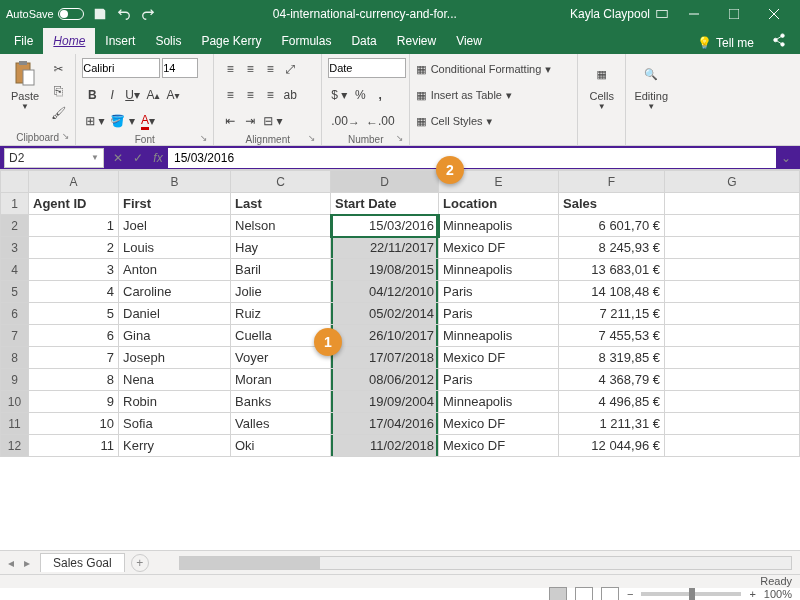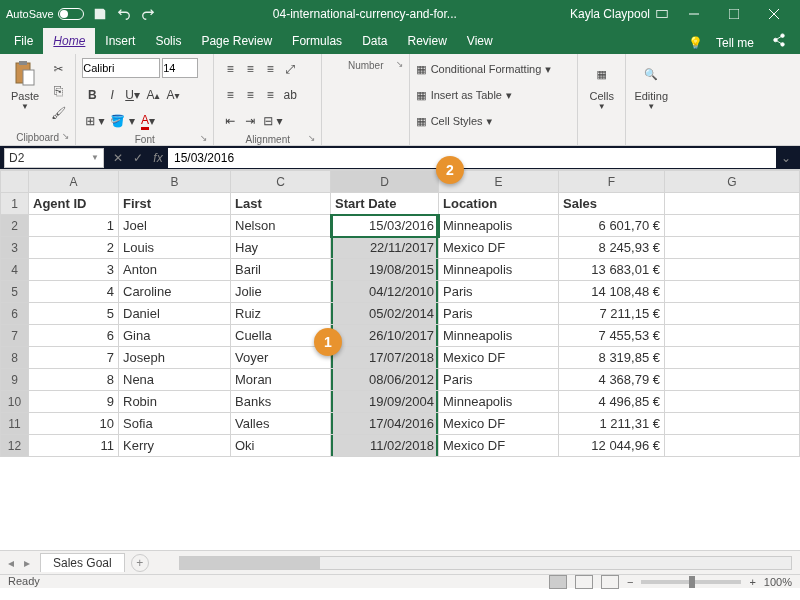--- a/index.html
+++ b/index.html
@@ -30,21 +30,21 @@
 .group-label .launcher { position: absolute; right: 0; bottom: 2px; font-size: 9px; color: #888; }
 .bigbtn { width: 38px; display: flex; flex-direction: column; align-items: center; font-size: 11px; color: #444; padding-top: 2px; }
 .bigbtn .ico { width: 28px; height: 28px; margin-bottom: 2px; display: flex; align-items: center; justify-content: center; }
 .smbtn { min-width: 18px; height: 20px; display: inline-flex; align-items: center; justify-content: center; font-size: 12px; color: #444; margin: 1px; padding: 0 2px; }
 .col { display: flex; flex-direction: column; }
 .row { display: flex; align-items: flex-start; }
 select.combo, .combo { height: 20px; font-size: 11px; border: 1px solid #ababab; background: #fff; }
 .styles-item { display: flex; align-items: center; font-size: 11px; color: #444; height: 20px; margin: 1px 0; gap: 4px; }
 
 
-.namebox-row { display: flex; align-items: center; height: 24px; border-bottom: 1px solid #d4d4d4; background: #0f172a; }
+.namebox-row { display: flex; align-items: center; height: 24px; border-bottom: 1px solid #d4d4d4; background: #4c1d95; }
 .namebox { width: 100px; border: 1px solid #ccc; height: 20px; margin: 0 4px; padding: 0 4px; font-size: 12px; display: flex; align-items: center; justify-content: space-between; background: #fff; }
 .fxbtn { width: 20px; height: 20px; display: flex; align-items: center; justify-content: center; color: #888; }
 .formula { flex: 1; height: 20px; border: none; padding: 0 6px; font-size: 12px; }
 
 
 .grid-wrap { position: relative; height: 380px; overflow: hidden; }
 .grid { border-collapse: collapse; width: 100%; table-layout: fixed; }
 .grid th, .grid td { border: 1px solid #d4d4d4; height: 22px; padding: 0 4px; font-size: 13px; text-align: left; white-space: nowrap; overflow: hidden; }
 .grid .colhdr th { background: #e6e6e6; text-align: center; font-weight: normal; color: #555; font-size: 12px; }
 .grid .rowhdr { background: #e6e6e6; text-align: center; font-weight: normal; color: #555; width: 28px; font-size: 12px; }
@@ -61,21 +61,21 @@
 
 
 .sheettabs { height: 24px; background: #f3f2f1; border-top: 1px solid #d4d4d4; display: flex; align-items: center; padding: 0 8px; }
 .sheettabs .nav { color: #888; width: 16px; }
 .sheettabs .stab { background: #fff; border: 1px solid #ccc; border-bottom: none; padding: 2px 12px; font-size: 12px; margin-top: -1px; }
 .sheettabs .add { width: 18px; height: 18px; border: 1px solid #ccc; border-radius: 50%; display: flex; align-items: center; justify-content: center; margin-left: 6px; color: #888; }
 .hscroll { flex: 1; margin-left: 30px; height: 14px; background: #eee; border: 1px solid #ccc; position: relative; }
 .hscroll .thumb { position: absolute; left: 0; width: 140px; height: 100%; background: #cdcdcd; }
 
 
-.statusbar { height: 14px; background: #f3f2f1; border-top: 1px solid #d4d4d4; display: flex; align-items: flex-start; padding: 0 8px; font-size: 11px; color: #555; }
+.statusbar { height: 14px; background: #f3f2f1; border-top: 1px solid #d4d4d4; display: flex; align-items: flex-end; padding: 0 8px; font-size: 11px; color: #555; flex-direction: column; }
 .statusbar .right { margin-left: auto; display: flex; align-items: center; gap: 8px; }
 .viewbtn { width: 18px; height: 14px; border: 1px solid #999; display: inline-block; }
 .slider { width: 100px; height: 4px; background: #ccc; position: relative; }
 .slider .knob { position: absolute; left: 48px; top: -4px; width: 6px; height: 12px; background: #888; }
 </style>
 </head>
 <body>
 
 <div class="titlebar">
   <div class="autosave">
@@ -120,26 +120,26 @@
         <line x1="10" y1="0" x2="0" y2="10" stroke="#fff"></line>
       </svg>
     </div>
 </div>
 
 <div class="ribbon-tabs">
   <div class="tab">File</div>
   <div class="tab active" style="text-decoration:underline;">Home</div>
   <div class="tab">Insert</div>
   <div class="tab">Solis</div>
-  <div class="tab">Page Review</div>
+  <div class="tab">Page Kerry</div>
   <div class="tab">Formulas</div>
   <div class="tab">Data</div>
   <div class="tab">Review</div>
   <div class="tab">View</div>
-  <div class="tellme">💡 <span style="margin-left:13px;">Tell me</span></div>
+  <div class="tellme">💡 <span style="margin-left:4px;">Tell me</span></div>
   <div class="share"><svg width="14" height="14" viewBox="0 0 16 16">
         <path fill="#fff" d="M12 5a2 2 0 1 0 0-4 2 2 0 0 0 0 4zM4 10a2 2 0 1 0 0-4 2 2 0 0 0 0 4zM12 15a2 2 0 1 0 0-4 2 2 0 0 0 0 4z M5.5 7l5-3 M5.5 9l5 3" stroke="#fff"></path>
       </svg></div>
 </div>
 
 <div class="ribbon">
 
   <div class="group">
     <div class="group-body">
       <div class="bigbtn">
@@ -205,20 +205,34 @@
       <div class="row">
         <div class="smbtn">⇤</div>
         <div class="smbtn">⇥</div>
         <div class="smbtn">⊟ ▾</div>
       </div>
     </div>
     <div class="group-label"><span>Alignment</span><span class="launcher">↘</span></div>
   </div>
 
   <div class="group" style="width:88px;">
+    <div class="group-body col">
+      <input class="combo" style="width: 78px;" value="Date">
+      <div class="row" style="margin-top:2px;">
+        <div class="smbtn">$ ▾</div>
+        <div class="smbtn">%</div>
+        <div class="smbtn">
+            <b>,</b>
+          </div>
+      </div>
+      <div class="row">
+        <div class="smbtn">.00→</div>
+        <div class="smbtn">←.00</div>
+      </div>
+    </div>
     <div class="group-label"><span>Number</span><span class="launcher">↘</span></div>
   </div>
 
   <div class="group" style="width:168px;">
     <div class="group-body col">
       <div class="styles-item"><span>▦</span><span>Conditional Formatting</span> ▾</div>
       <div class="styles-item"><span>▦</span><span>Insert as Table</span> ▾</div>
       <div class="styles-item"><span>▦</span><span>Cell Styles</span> ▾</div>
     </div>
   </div>

